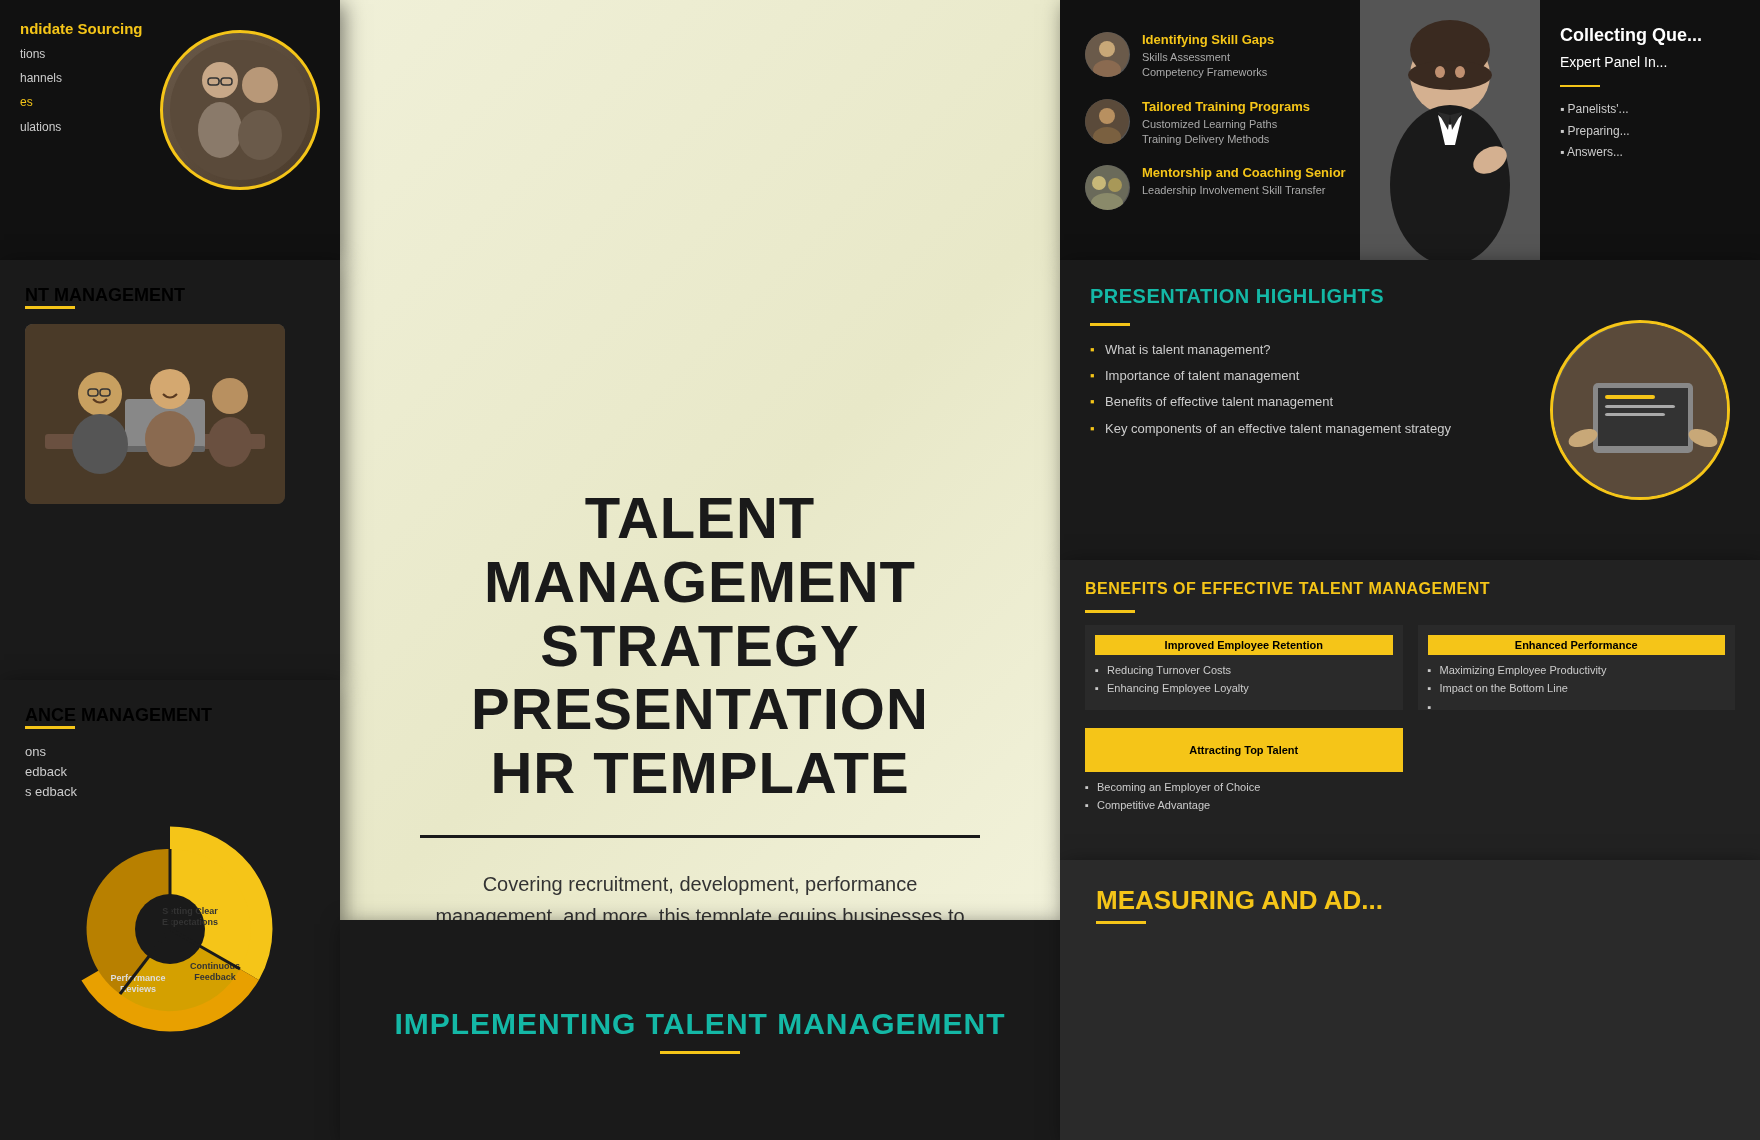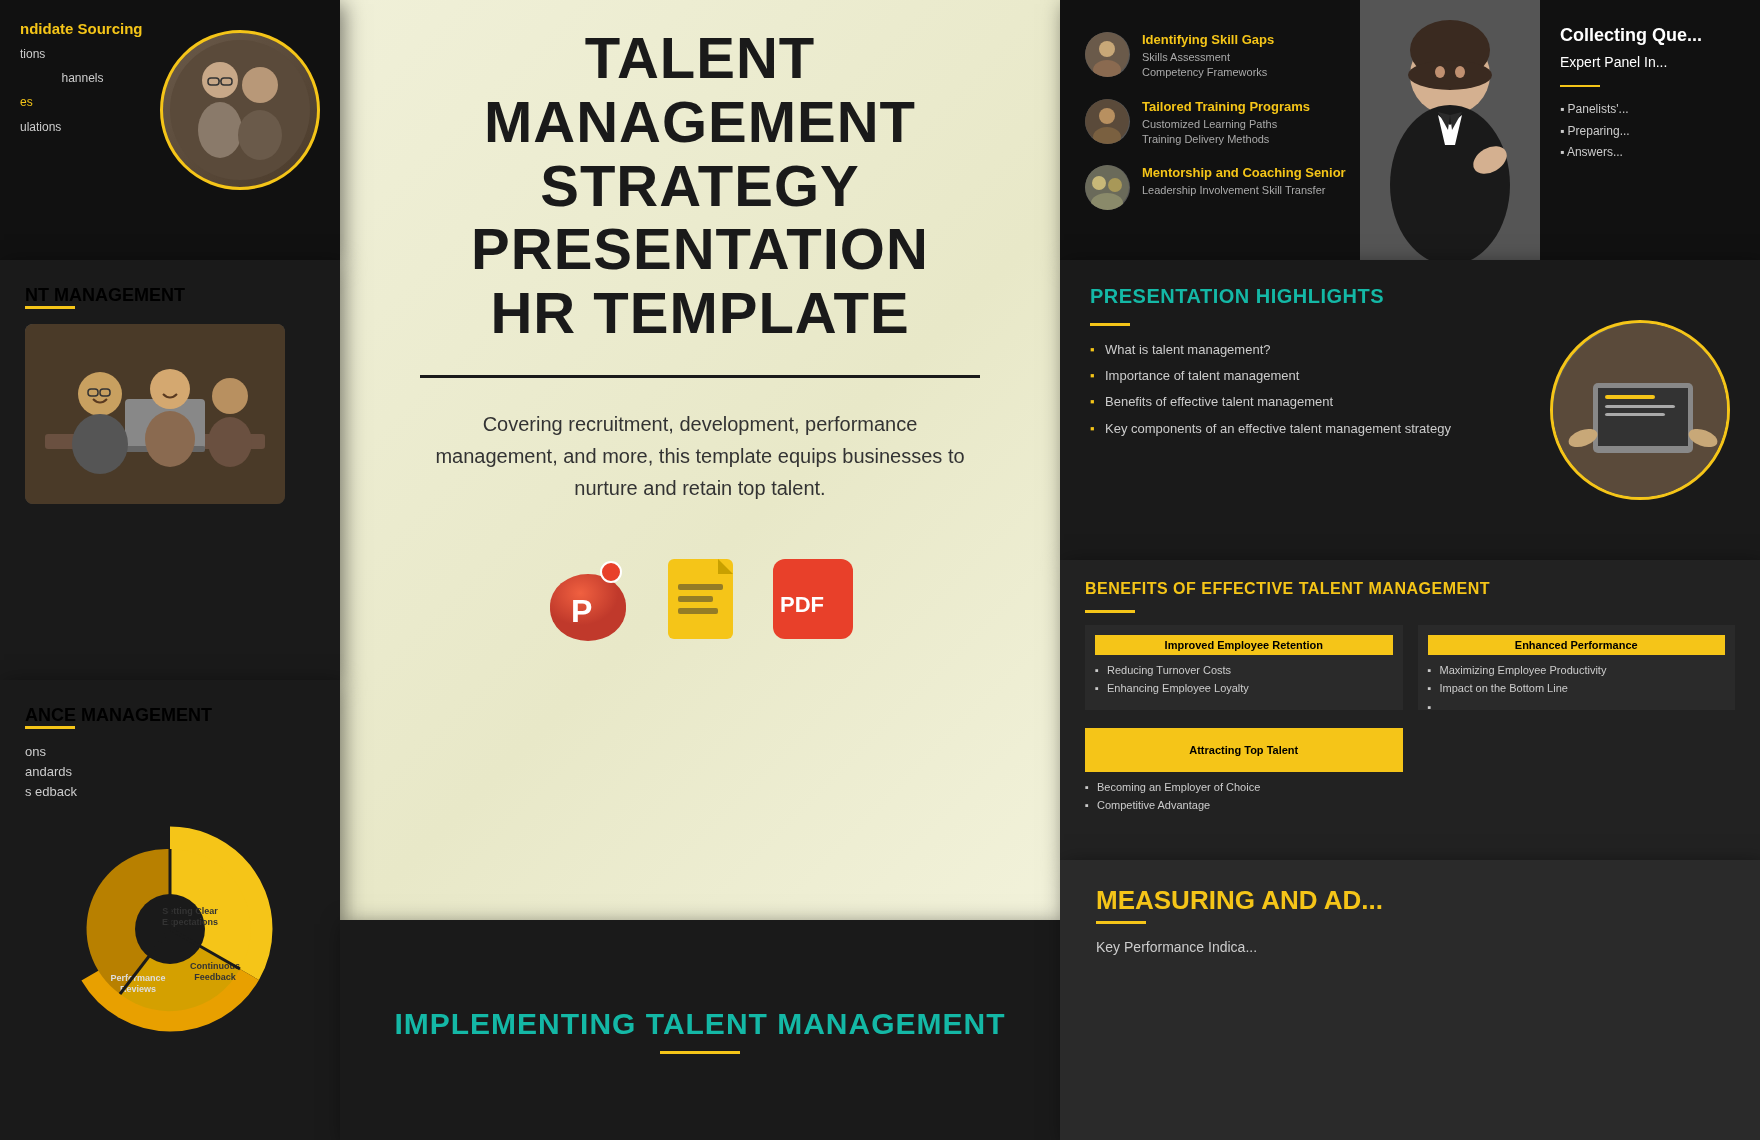--- a/index.html
+++ b/index.html
@@ -16,22 +16,22 @@
     .center-area {
       position: absolute;
       left: 340px;
       top: 0;
       width: 720px;
       height: 1140px;
       background: linear-gradient(135deg, #f0f0d8 0%, #e8e8c8 50%, #f5f5e0 100%);
       display: flex;
       flex-direction: column;
       align-items: center;
-      justify-content: flex-start;
-      padding: 26px;
+      justify-content: flex-end;
+      padding: 36px;
     }
 
     .main-title {
       font-size: 58px;
       font-weight: 900;
       color: #1a1a1a;
       text-align: center;
       line-height: 1.1;
       letter-spacing: 1px;
       text-transform: uppercase;
@@ -415,21 +415,21 @@
     </div>
   </div>
 </div>
 
 <div class="panel-top-left slide-shadow">
   <div style="display:flex; gap:15px; align-items:flex-start;">
     <div style="flex:1;">
       <div class="yellow-text">ndidate Sourcing</div>
       <div class="white-text">
         <div style="margin-bottom:5px;">tions</div>
-        <div style="margin-bottom:5px;text-align:center;">hannels</div>
+        <div style="margin-bottom:5px;">hannels</div>
         <div style="color:#f5c518; margin-bottom:5px;">es</div>
         <div style="margin-bottom:5px;"></div>
         <div>ulations</div>
       </div>
     </div>
     <div style="flex:1; position:relative;">
 
       <div style="width:160px; height:160px; border-radius:50%; overflow:hidden; border:3px solid #f5c518; background: linear-gradient(135deg, #6a5a4a, #4a3a2a); margin-top:10px; display:flex; align-items:center; justify-content:center;">
         <svg width="140" height="140" viewBox="0 0 140 140">
           <circle cx="70" cy="70" r="70" fill="#5a4a3a"></circle>
@@ -477,21 +477,21 @@
       <rect x="63" y="65" width="10" height="7" rx="3" fill="none" stroke="#333" stroke-width="1.5"></rect>
       <rect x="75" y="65" width="10" height="7" rx="3" fill="none" stroke="#333" stroke-width="1.5"></rect>
     </svg>
   </div>
 </div>
 
 <div class="panel-bottom-left slide-shadow">
   <div class="yellow-text" style="font-size:18px; font-weight:900; text-transform:uppercase;">ANCE MANAGEMENT</div>
   <div style="width:50px; height:3px; background:#f5c518; margin-bottom:15px;"></div>
   <div style="color:#ccc; font-size:13px; margin-bottom:5px;">ons</div>
-  <div style="color:#ccc; font-size:13px; margin-bottom:5px;">andards</div>
+  <div style="color:#ccc; font-size:13px; margin-bottom:5px;">edback</div>
   <div style="color:#ccc; font-size:13px; ">s edback</div>
 
   <div class="chart-container">
     <svg width="220" height="220" viewBox="0 0 220 220">
 
       <circle cx="110" cy="110" r="90" fill="none" stroke="#f5c518" stroke-width="25" stroke-dasharray="188 377" stroke-dashoffset="0" transform="rotate(-90 110 110)"></circle>
       <circle cx="110" cy="110" r="90" fill="none" stroke="#e8a000" stroke-width="25" stroke-dasharray="188 377" stroke-dashoffset="-188" transform="rotate(-90 110 110)"></circle>
 
       <path d="M110,110 L110,30 A80,80 0 0,1 180,150 Z" fill="#f5c518"></path>
 
@@ -675,14 +675,13 @@
 </div>
 
 <div class="panel-implementing slide-shadow">
   <div class="implementing-title">IMPLEMENTING TALENT MANAGEMENT</div>
   <div class="implementing-underline"></div>
 </div>
 
 <div class="panel-measuring slide-shadow">
   <div class="measuring-title">MEASURING AND AD...</div>
   <div style="width:50px; height:3px; background:#f5c518; margin-bottom:15px;"></div>
-  <div style="color:#ccc; font-size:14px;">Key Performance Indica...</div>
 </div>
 
 </body></html>

